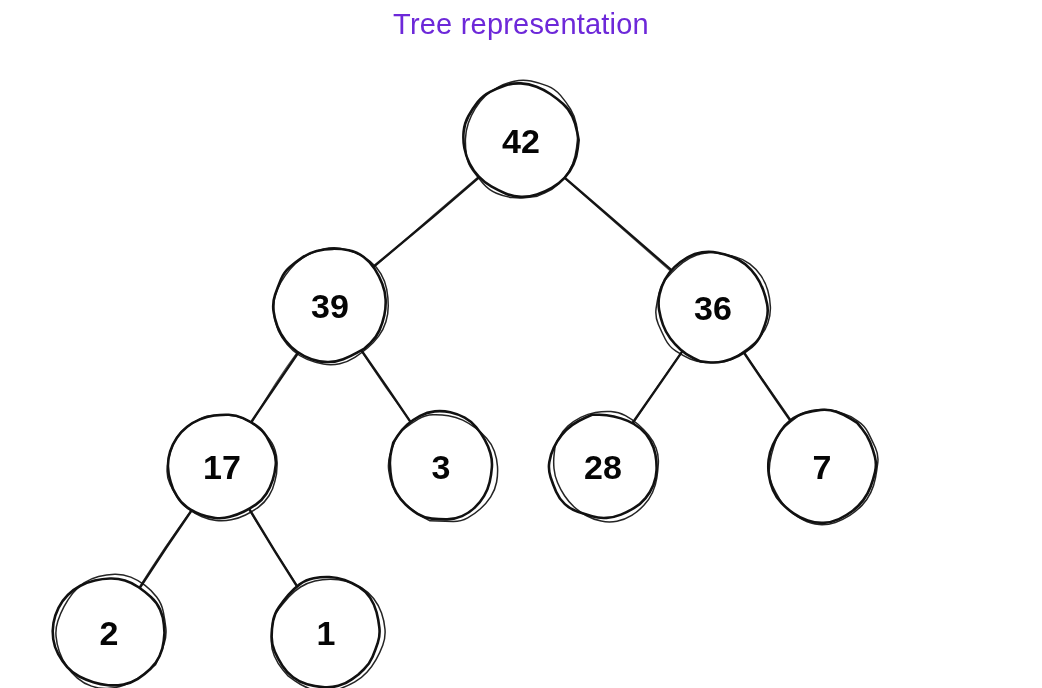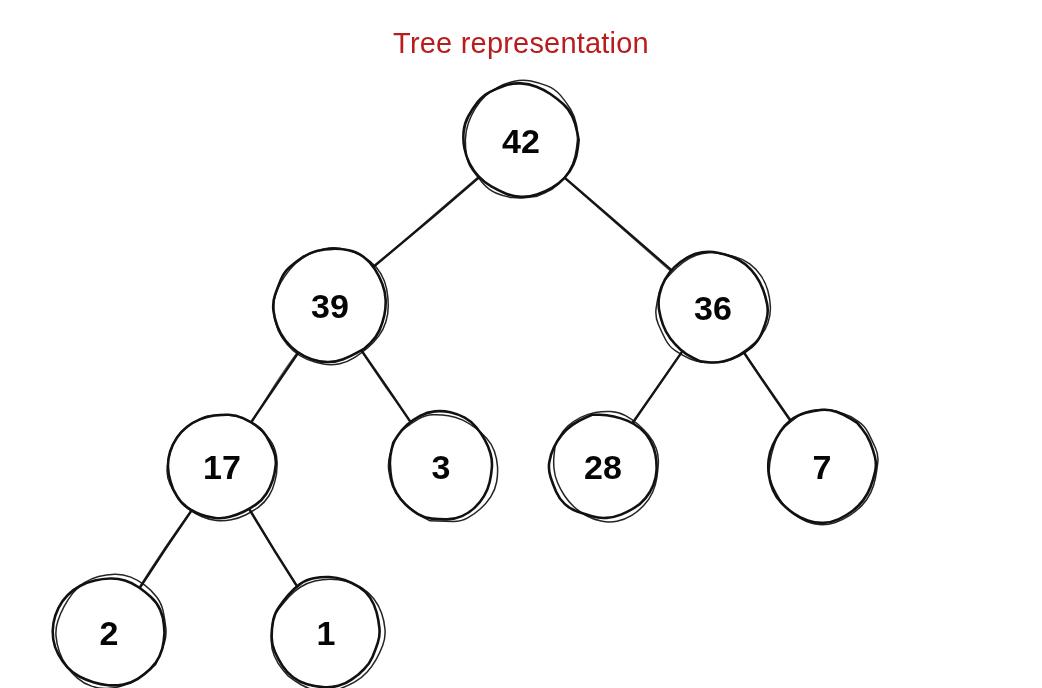--- a/index.html
+++ b/index.html
@@ -22,24 +22,23 @@
   }
   #title {
     position: absolute;
     left: 0;
     top: 8px;
     width: 1042px;
     text-align: center;
     font-family: "Liberation Sans", sans-serif;
     font-size: 29px;
     font-weight: 400;
-    color: #b91c1c;
+    color: #6d28d9;
     letter-spacing: 0.2px;
     white-space: nowrap;
-    margin-top: 19px;
   }
   #tree-svg {
     position: absolute;
     left: 0;
     top: 0;
     width: 1042px;
     height: 688px;
     display: block;
   }
   .edge-line {

